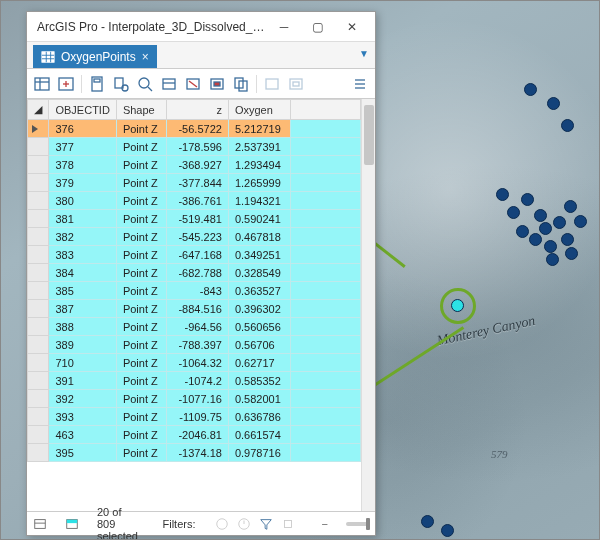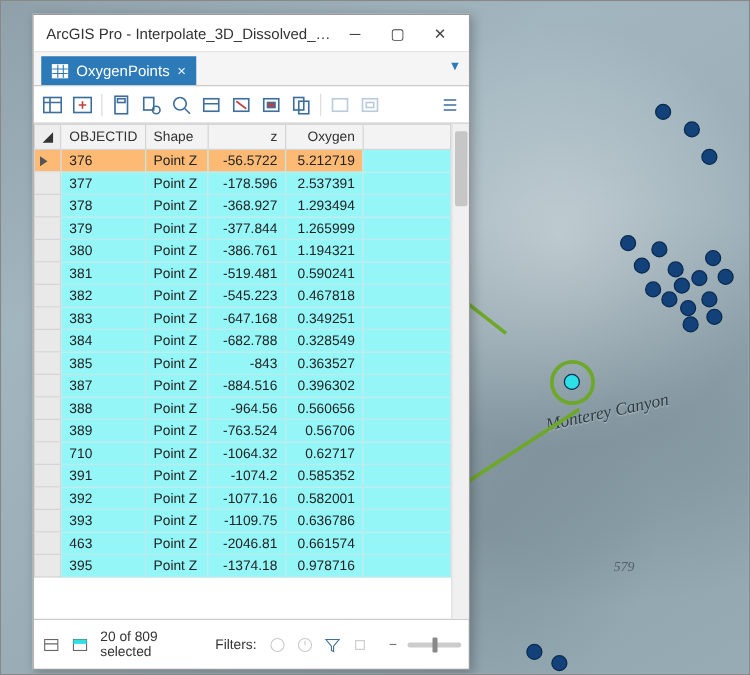--- a/index.html
+++ b/index.html
@@ -175,38 +175,38 @@
   tbody tr:first-child td.rownum::after {
     content:""; position:absolute; left:4px; top:5px;
     width:0; height:0;
     border-top:4px solid transparent;
     border-bottom:4px solid transparent;
     border-left:6px solid #555;
   }
   .col-oid { width:52px; }
   .col-shape { width:50px; }
   .col-z { width:62px; text-align:right; }
-  .col-ox { width:62px; text-align:right; }
+  .col-ox { width:62px; }
   .col-pad { background:#95f6f8 !important; }
   .vscroll {
     width:14px;
     background:#f0f0f0;
     border-left:1px solid #ddd;
     position:relative;
   }
   .vscroll .thumb {
     position:absolute; left:2px; top:6px; width:10px; height:60px;
     background:#c6c6c6; border-radius:2px;
   }
   .statusbar {
-    height:40px;
+    height:24px;
     border-top:1px solid #ccc;
     display:flex; align-items:center;
     padding:0 6px;
-    gap:8px;
+    gap:18px;
     font-size:11px;
     color:#333;
   }
   .statusbar svg { width:14px; height:14px; }
   .sb-btn { display:flex; align-items:center; justify-content:center; width:18px; height:18px; }
   .filter-icons { display:flex; gap:4px; align-items:center; }
   .filter-icons .dim svg { opacity:.35; }
   .zoom-slider {
     width:50px; height:4px; background:#ccc; position:relative; border-radius:2px;
   }
@@ -465,21 +465,21 @@
               <td class="col-oid">388</td>
               <td class="col-shape">Point Z</td>
               <td class="col-z">-964.56</td>
               <td class="col-ox">0.560656</td>
               <td class="col-pad"></td>
             </tr>
             <tr>
               <td class="rownum"></td>
               <td class="col-oid">389</td>
               <td class="col-shape">Point Z</td>
-              <td class="col-z">-763.524</td>
+              <td class="col-z">-788.397</td>
               <td class="col-ox">0.56706</td>
               <td class="col-pad"></td>
             </tr>
             <tr>
               <td class="rownum"></td>
               <td class="col-oid">710</td>
               <td class="col-shape">Point Z</td>
               <td class="col-z">-1064.32</td>
               <td class="col-ox">0.62717</td>
               <td class="col-pad"></td>

